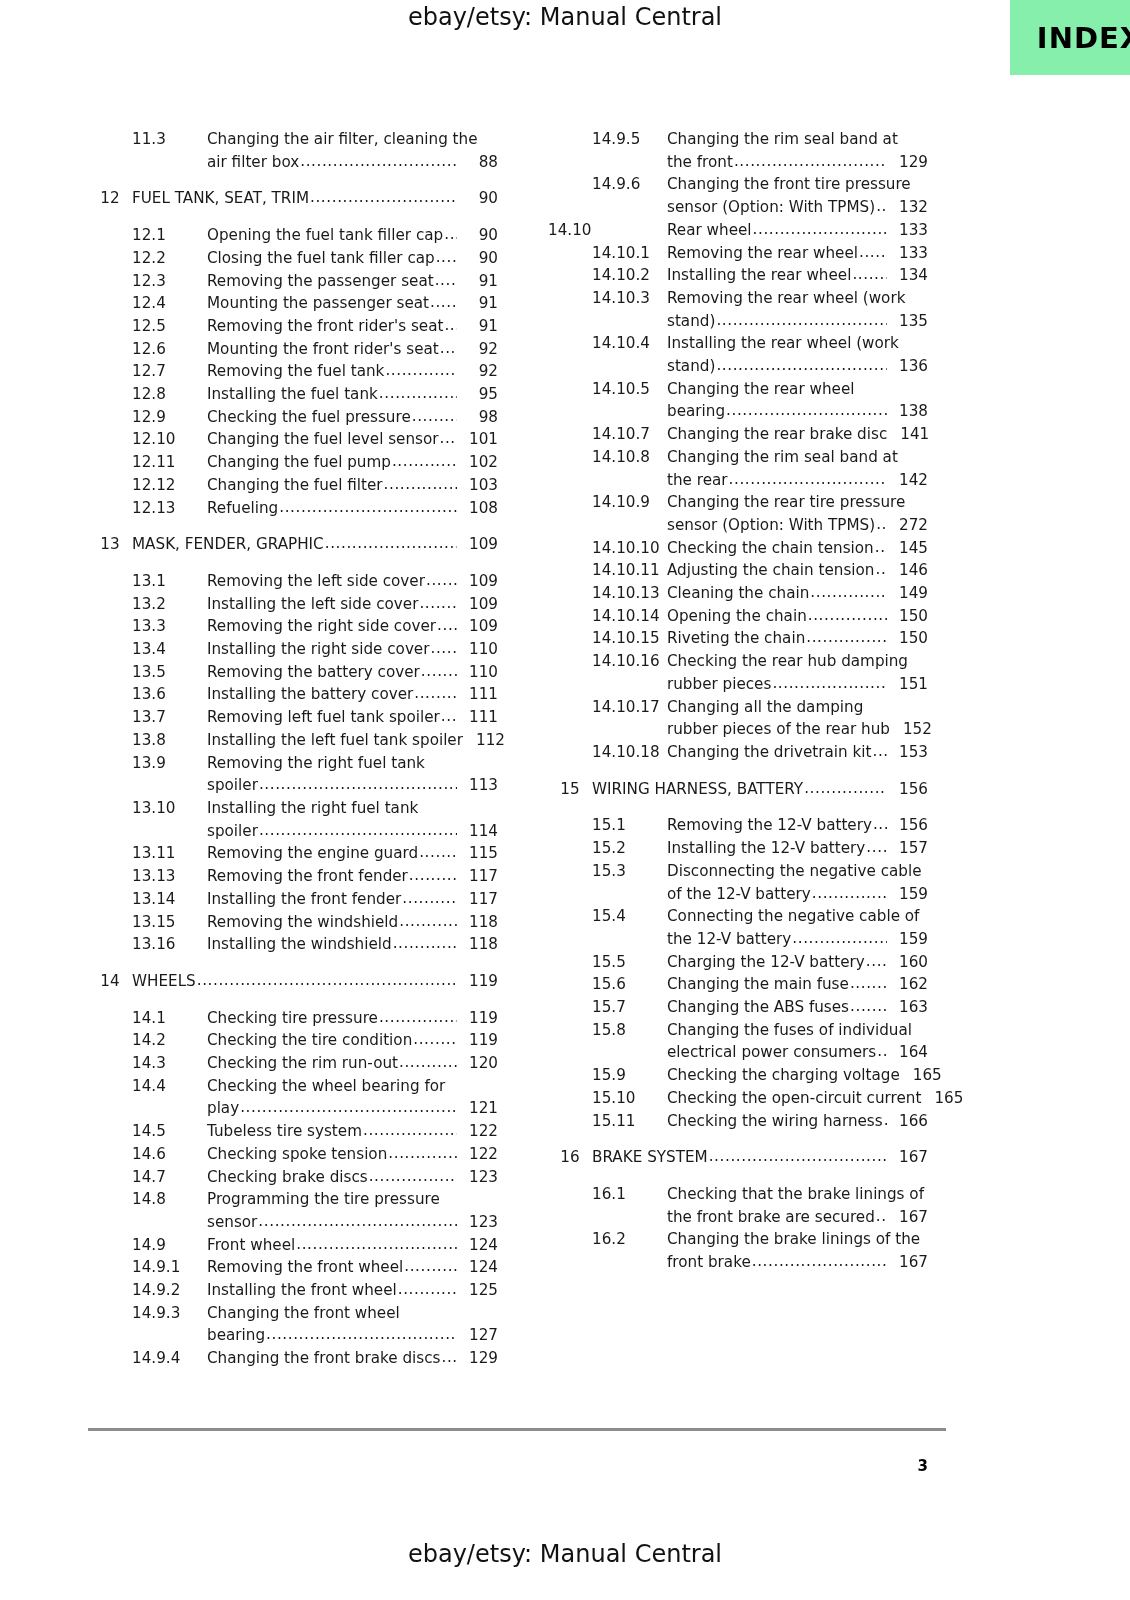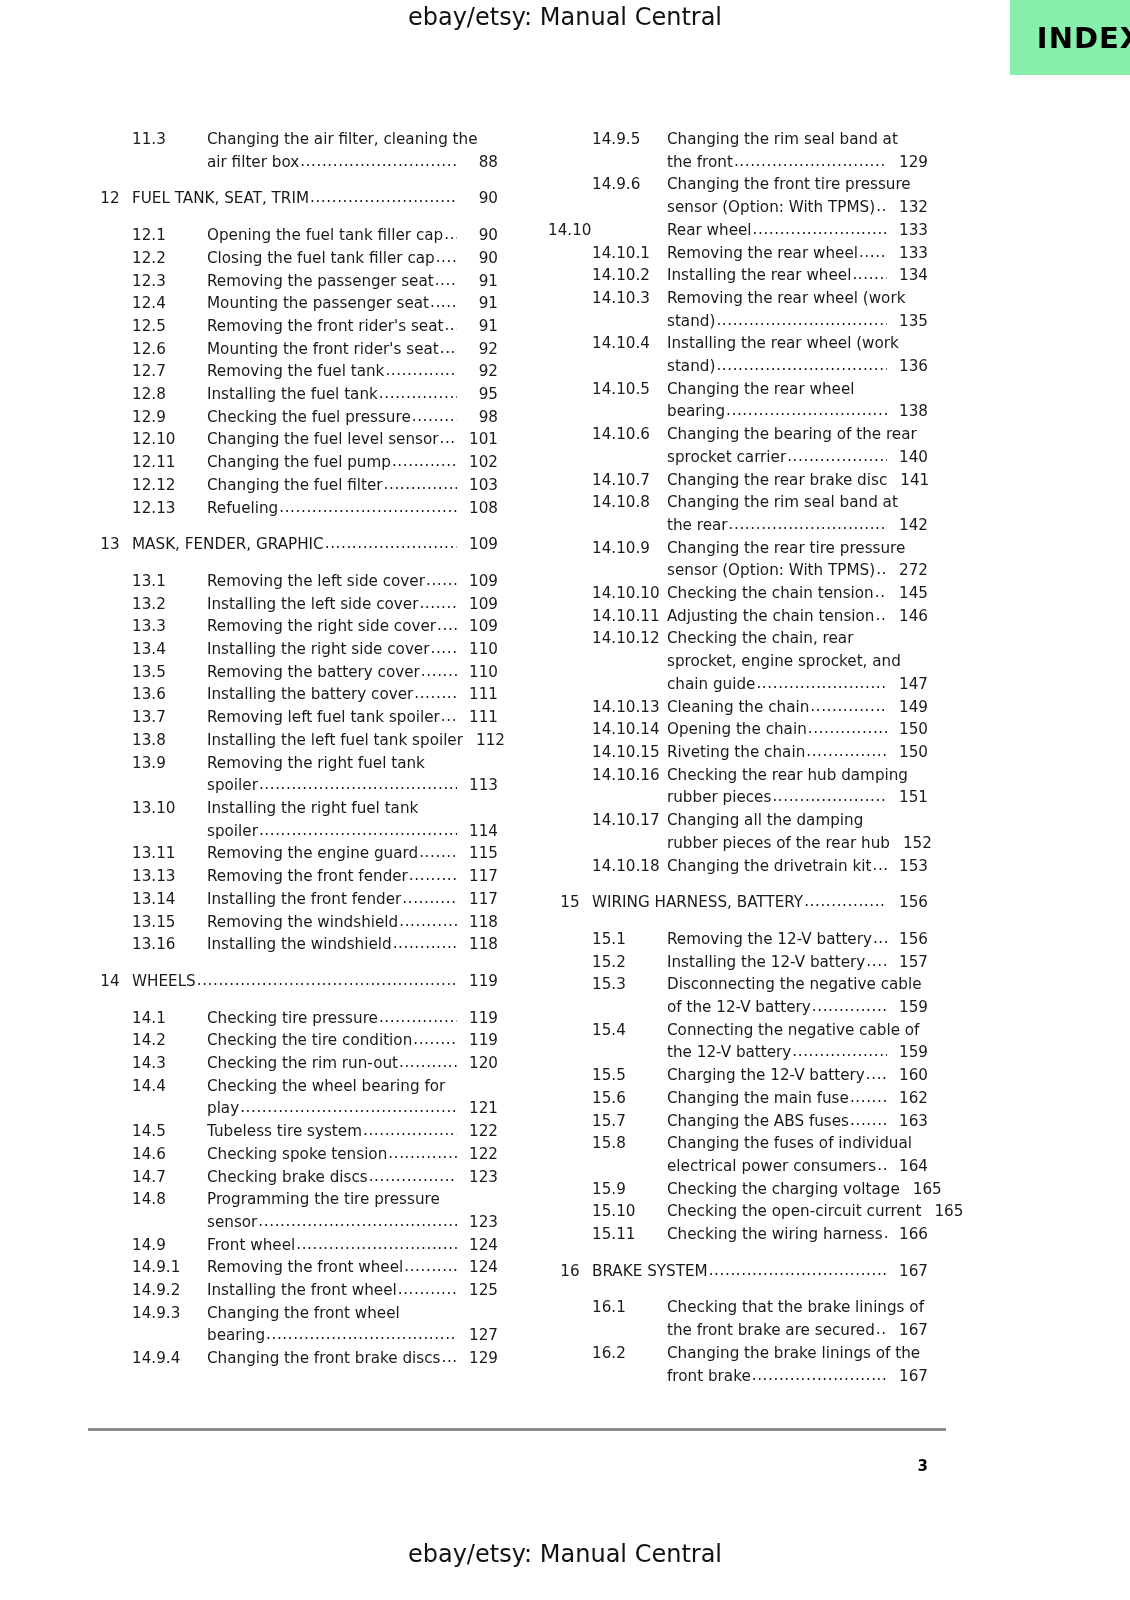--- a/index.html
+++ b/index.html
@@ -717,33 +717,20 @@
             <span class="label">Changing the rear wheel</span>
           </div>
           <div class="line">
             <span class="label">bearing</span>
             <span class="dots"></span>
             <span class="page">138</span>
           </div>
         </div>
       </div>
       <div class="toc-row d2">
-        <div class="num">14.10.6</div>
-        <div class="body">
-          <div class="cont">
-            <span class="label">Changing the bearing of the rear</span>
-          </div>
-          <div class="line">
-            <span class="label">sprocket carrier</span>
-            <span class="dots"></span>
-            <span class="page">140</span>
-          </div>
-        </div>
-      </div>
-      <div class="toc-row d2">
         <div class="num">14.10.7</div>
         <div class="body">
           <div class="line">
             <span class="label">Changing the rear brake disc</span>
             <span class="dots"></span>
             <span class="page">141</span>
           </div>
         </div>
       </div>
       <div class="toc-row d2">
@@ -782,36 +769,20 @@
           </div>
         </div>
       </div>
       <div class="toc-row d2">
         <div class="num">14.10.11</div>
         <div class="body">
           <div class="line">
             <span class="label">Adjusting the chain tension</span>
             <span class="dots"></span>
             <span class="page">146</span>
-          </div>
-        </div>
-      </div>
-      <div class="toc-row d2">
-        <div class="num">14.10.12</div>
-        <div class="body">
-          <div class="cont">
-            <span class="label">Checking the chain, rear</span>
-          </div>
-          <div class="cont">
-            <span class="label">sprocket, engine sprocket, and</span>
-          </div>
-          <div class="line">
-            <span class="label">chain guide</span>
-            <span class="dots"></span>
-            <span class="page">147</span>
           </div>
         </div>
       </div>
       <div class="toc-row d2">
         <div class="num">14.10.13</div>
         <div class="body">
           <div class="line">
             <span class="label">Cleaning the chain</span>
             <span class="dots"></span>
             <span class="page">149</span>

